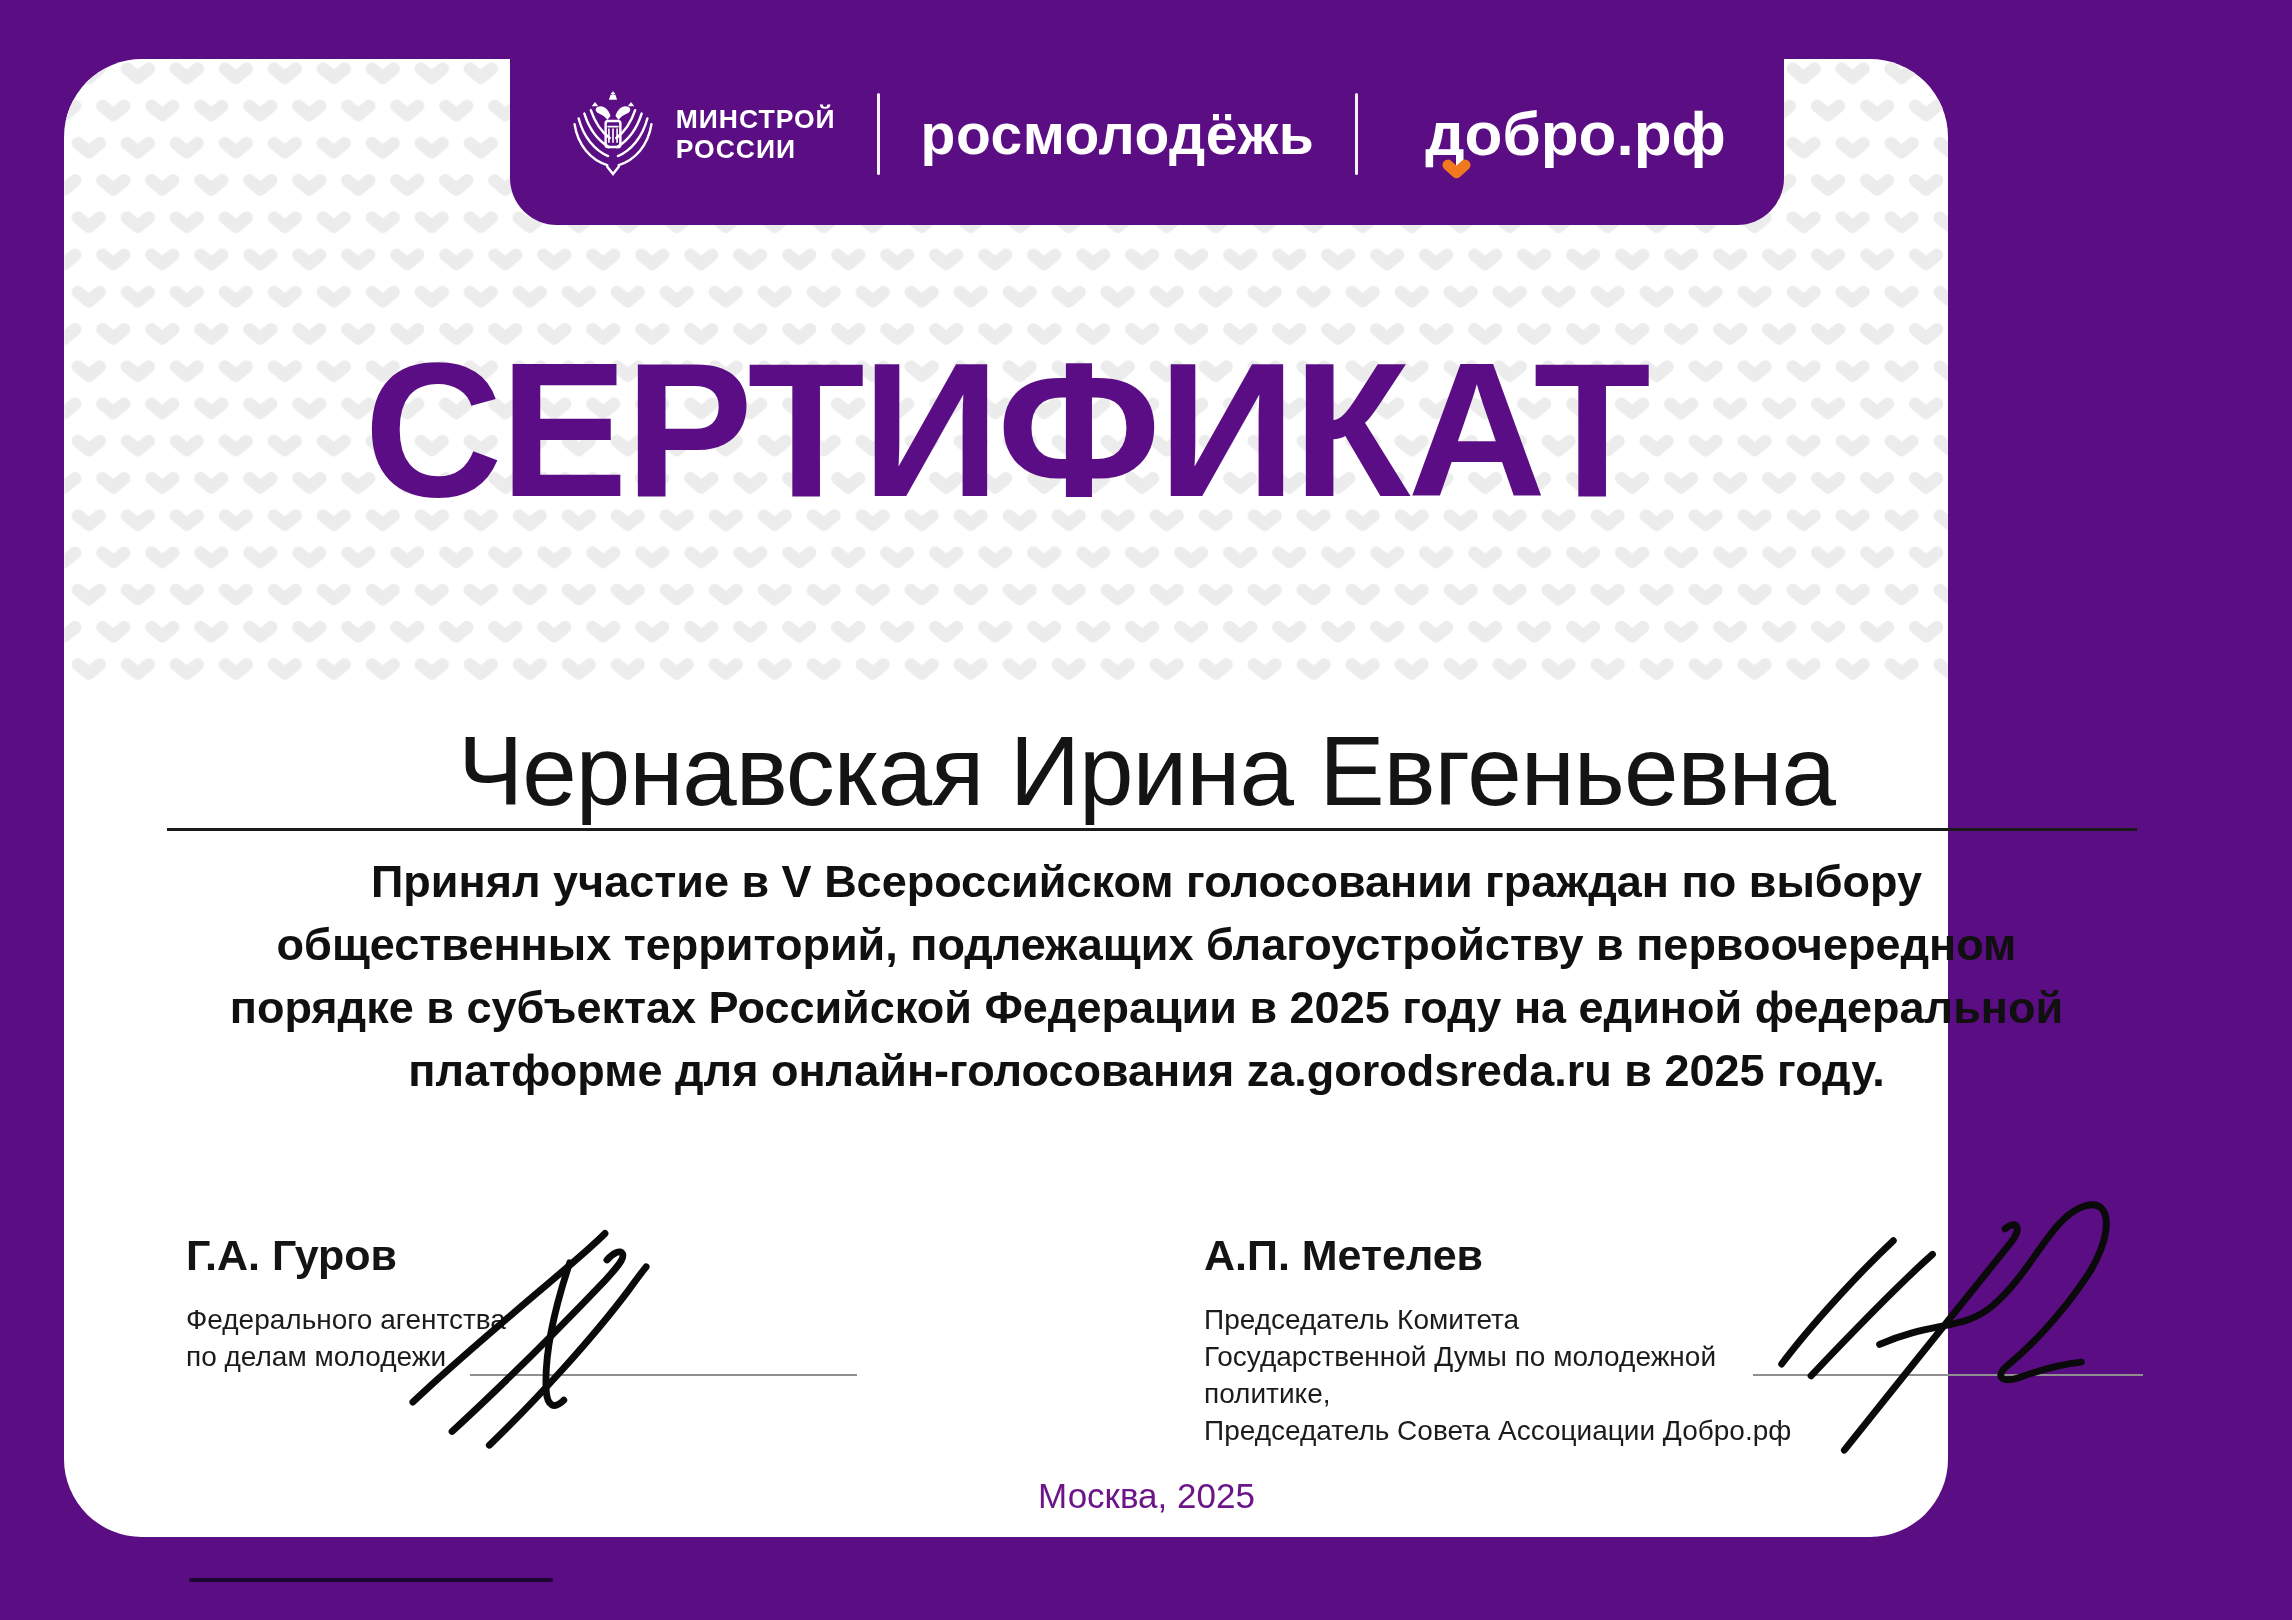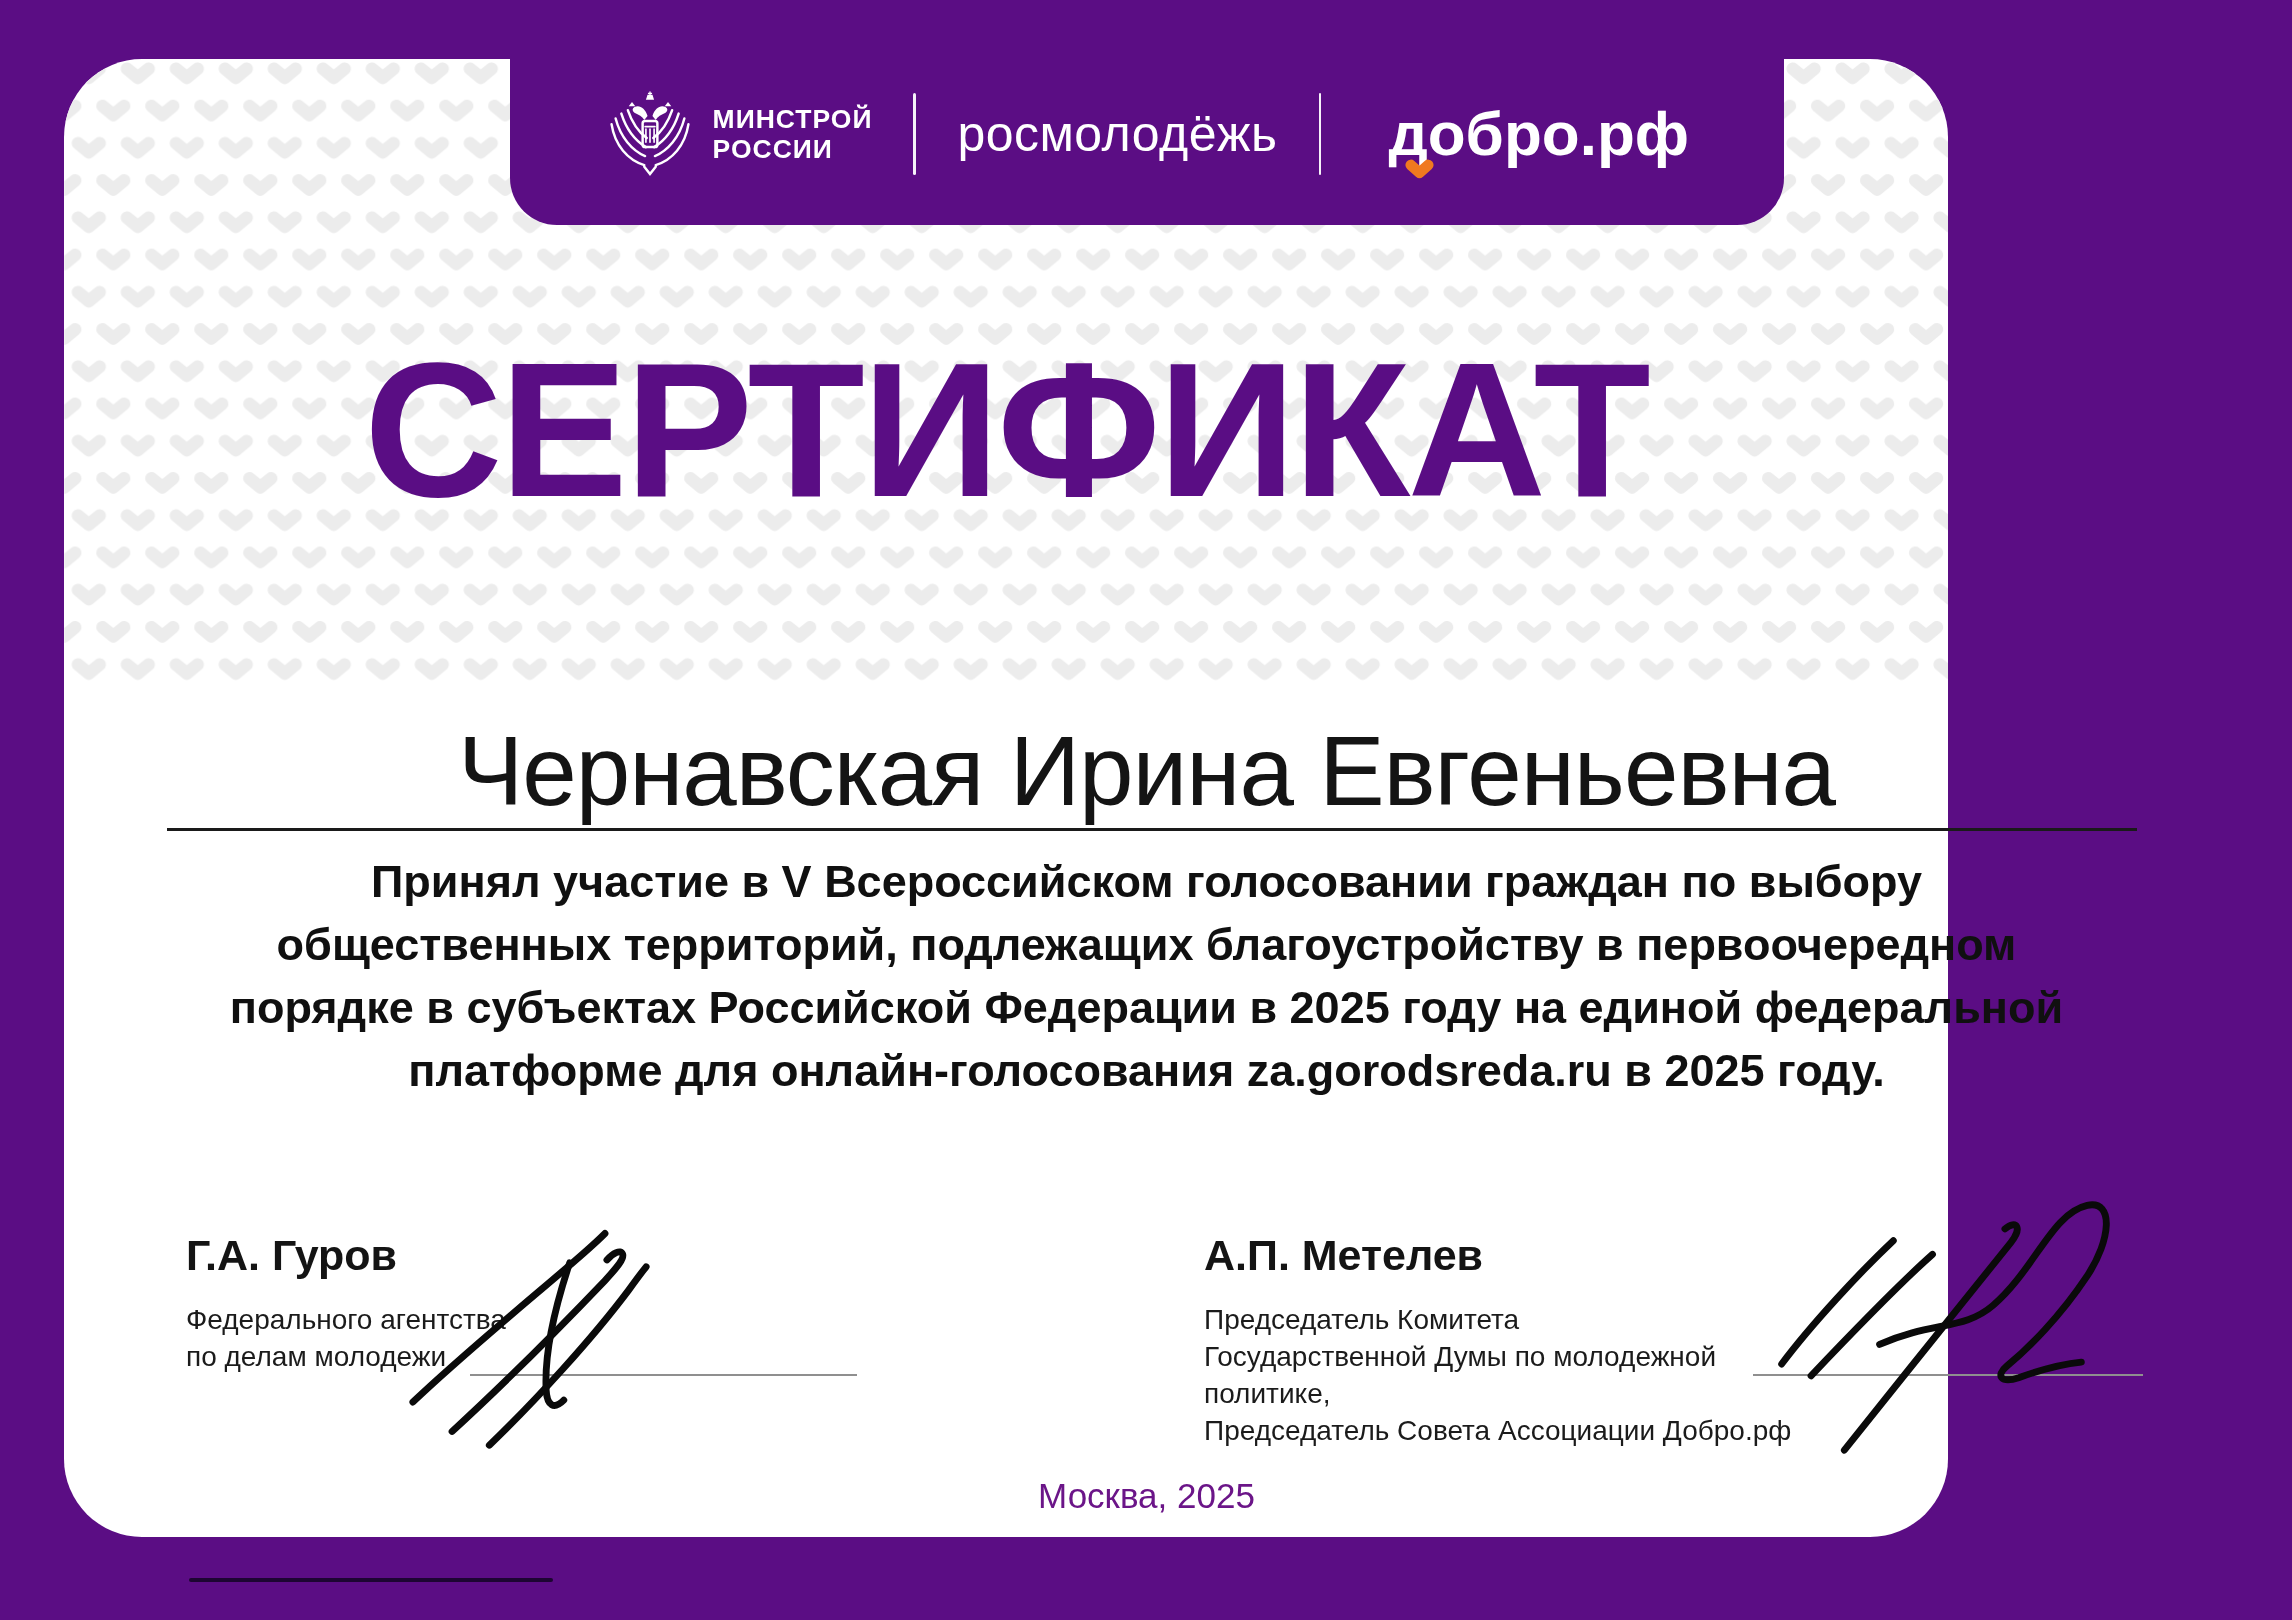--- a/index.html
+++ b/index.html
@@ -27,21 +27,21 @@
     display:flex;align-items:center;justify-content:center;
     padding-top:43px;box-sizing:border-box;
     z-index:3;
   }
   .logo-row{display:flex;align-items:center;}
   .minstroy-group{display:flex;align-items:center;gap:17.6px;}
   .minstroy-text{
     color:#fff;font-size:26.5px;font-weight:700;line-height:30px;letter-spacing:1px;
   }
   .logo-divider{width:2.9px;height:82px;background:rgba(255,255,255,.95);border-radius:2px;margin:0 41px;}
-  .rosmolodezh{color:#fff;font-size:50px;font-weight:400;letter-spacing:0.5px;}
+  .rosmolodezh{color:#fff;font-size:57px;font-weight:700;letter-spacing:0.5px;}
   .dobro-wrap{position:relative;}
   .dobro{color:#fff;font-size:62px;font-weight:800;letter-spacing:0;line-height:62px;display:block;margin-left:26px;}
   .dobro-heart{position:absolute;left:41px;top:56px;}
   .title-line{
     position:absolute;left:0;width:100%;
     text-align:center;
     color:var(--title-purple,#5A0D84);
     font-size:192px;font-weight:800;line-height:192px;
     letter-spacing:-2.9px;
     z-index:2;

